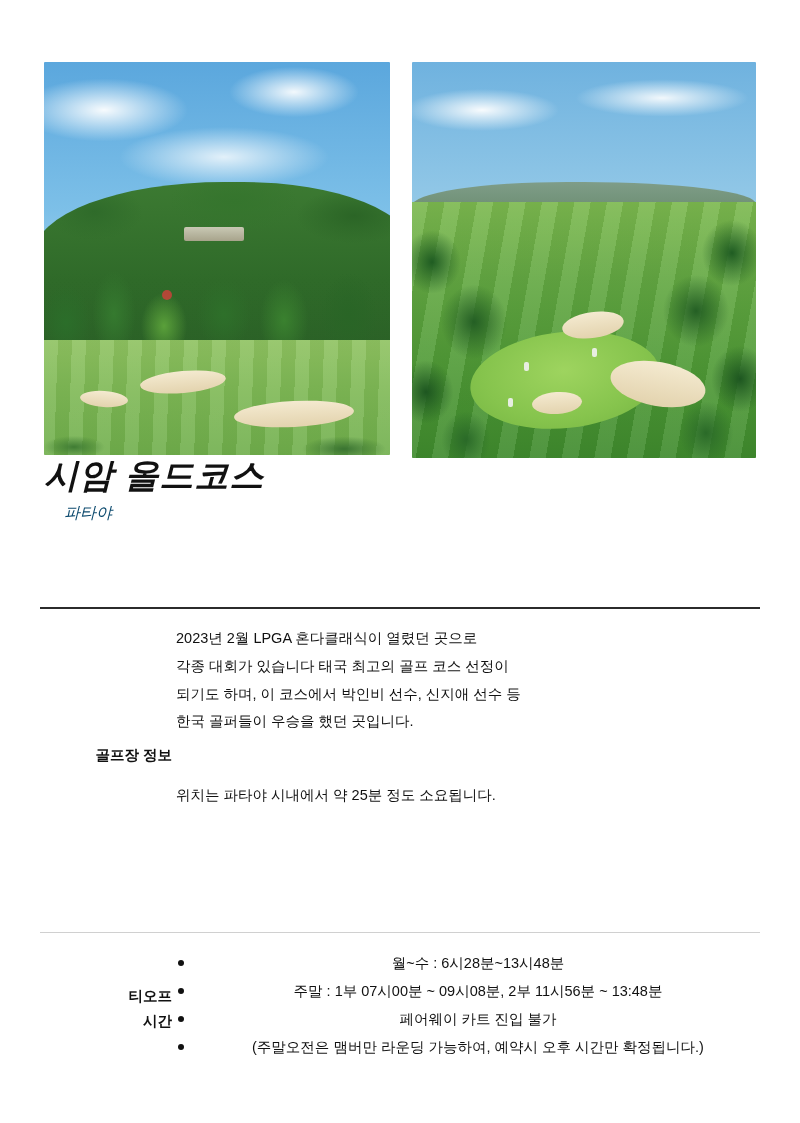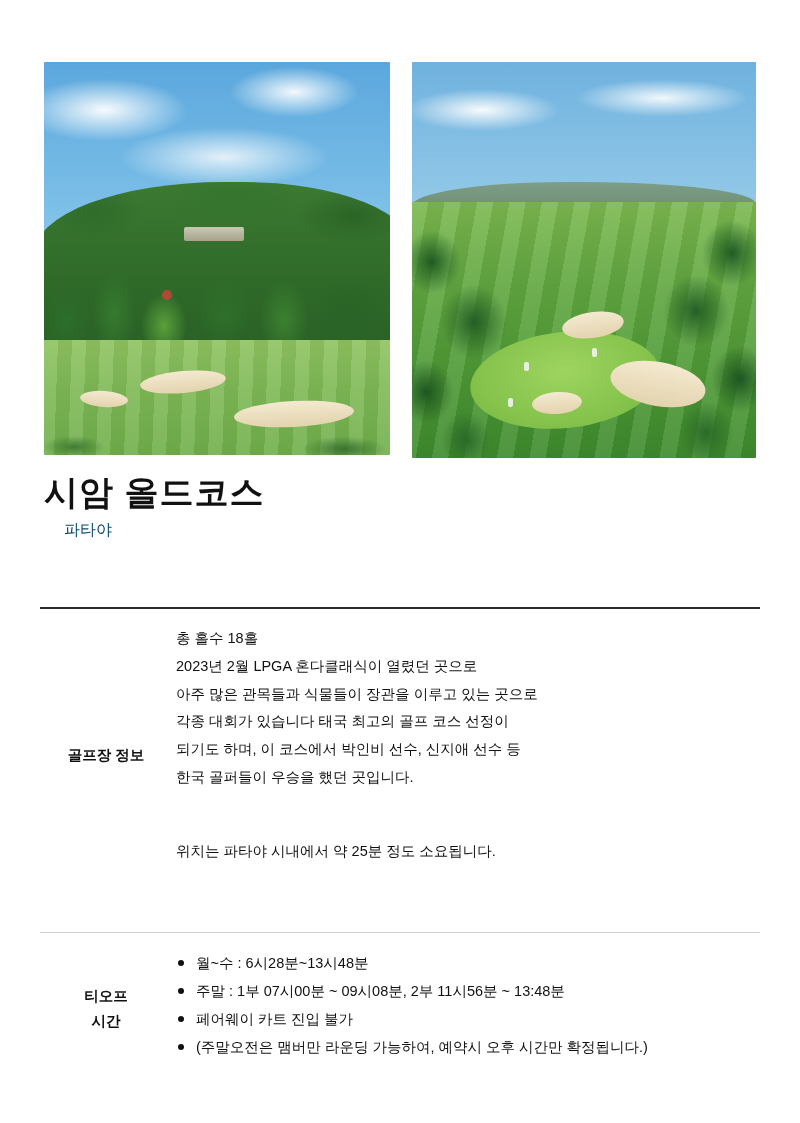--- a/index.html
+++ b/index.html
@@ -178,23 +178,24 @@
     border-radius: 2px;
     opacity: 0.9;
   }
   .golfer-1 { left: 96px; top: 336px; }
   .golfer-2 { left: 112px; top: 300px; }
   .golfer-3 { left: 180px; top: 286px; }
 
   
   .title-block {
     position: absolute;
-    top: 471px;
+    top: 454px;
     left: 44px;
     width: 712px;
+    font-style: italic;
   }
   .doc-title {
     font-size: 34px;
     font-weight: 700;
     letter-spacing: 1px;
     margin: 0;
     line-height: 1.25;
     color: #111111;
   }
   .doc-subtitle {
@@ -227,21 +228,21 @@
     position: absolute;
     left: 40px;
     top: 625px;
     width: 720px;
     display: flex;
     align-items: flex-start;
   }
   .row-label {
     width: 132px;
     flex: 0 0 132px;
-    text-align: center;
+    text-align: right;
     font-size: 14.5px;
     font-weight: 700;
     color: #111111;
     line-height: 1.7;
   }
   .info-row .row-label {
     padding-top: 118px;
   }
   .row-body {
     flex: 1;
@@ -274,20 +275,21 @@
     margin: 0;
     padding: 0 0 0 4px;
     flex: 1;
   }
   .tee-list li {
     position: relative;
     font-size: 14.5px;
     line-height: 1.52;
     padding: 0 0 6px 20px;
     color: #111111;
+    text-align: center;
   }
   .tee-list li::before {
     content: "";
     position: absolute;
     left: 2px;
     top: 8px;
     width: 6px;
     height: 6px;
     background: #111111;
     border-radius: 50%;
@@ -332,23 +334,21 @@
   <div class="title-block">
     <h1 class="doc-title">시암 올드코스</h1>
     <div class="doc-subtitle">파타야</div>
   </div>
 
   <div class="rule-strong"></div>
 
   <div class="info-row">
     <div class="row-label">골프장 정보</div>
     <div class="row-body">
-      <p>총 홀수 18홀</p>
       <p>2023년 2월 LPGA 혼다클래식이 열렸던 곳으로</p>
-      <p>아주 많은 관목들과 식물들이 장관을 이루고 있는 곳으로</p>
       <p>각종 대회가 있습니다  태국 최고의 골프 코스 선정이</p>
       <p>되기도 하며, 이 코스에서 박인비 선수, 신지애 선수 등</p>
       <p>한국 골퍼들이 우승을 했던 곳입니다.</p>
       <div class="spacer-line"></div>
       <p>위치는 파타야 시내에서 약 25분 정도 소요됩니다.</p>
     </div>
   </div>
 
   <div class="rule-light"></div>
 

